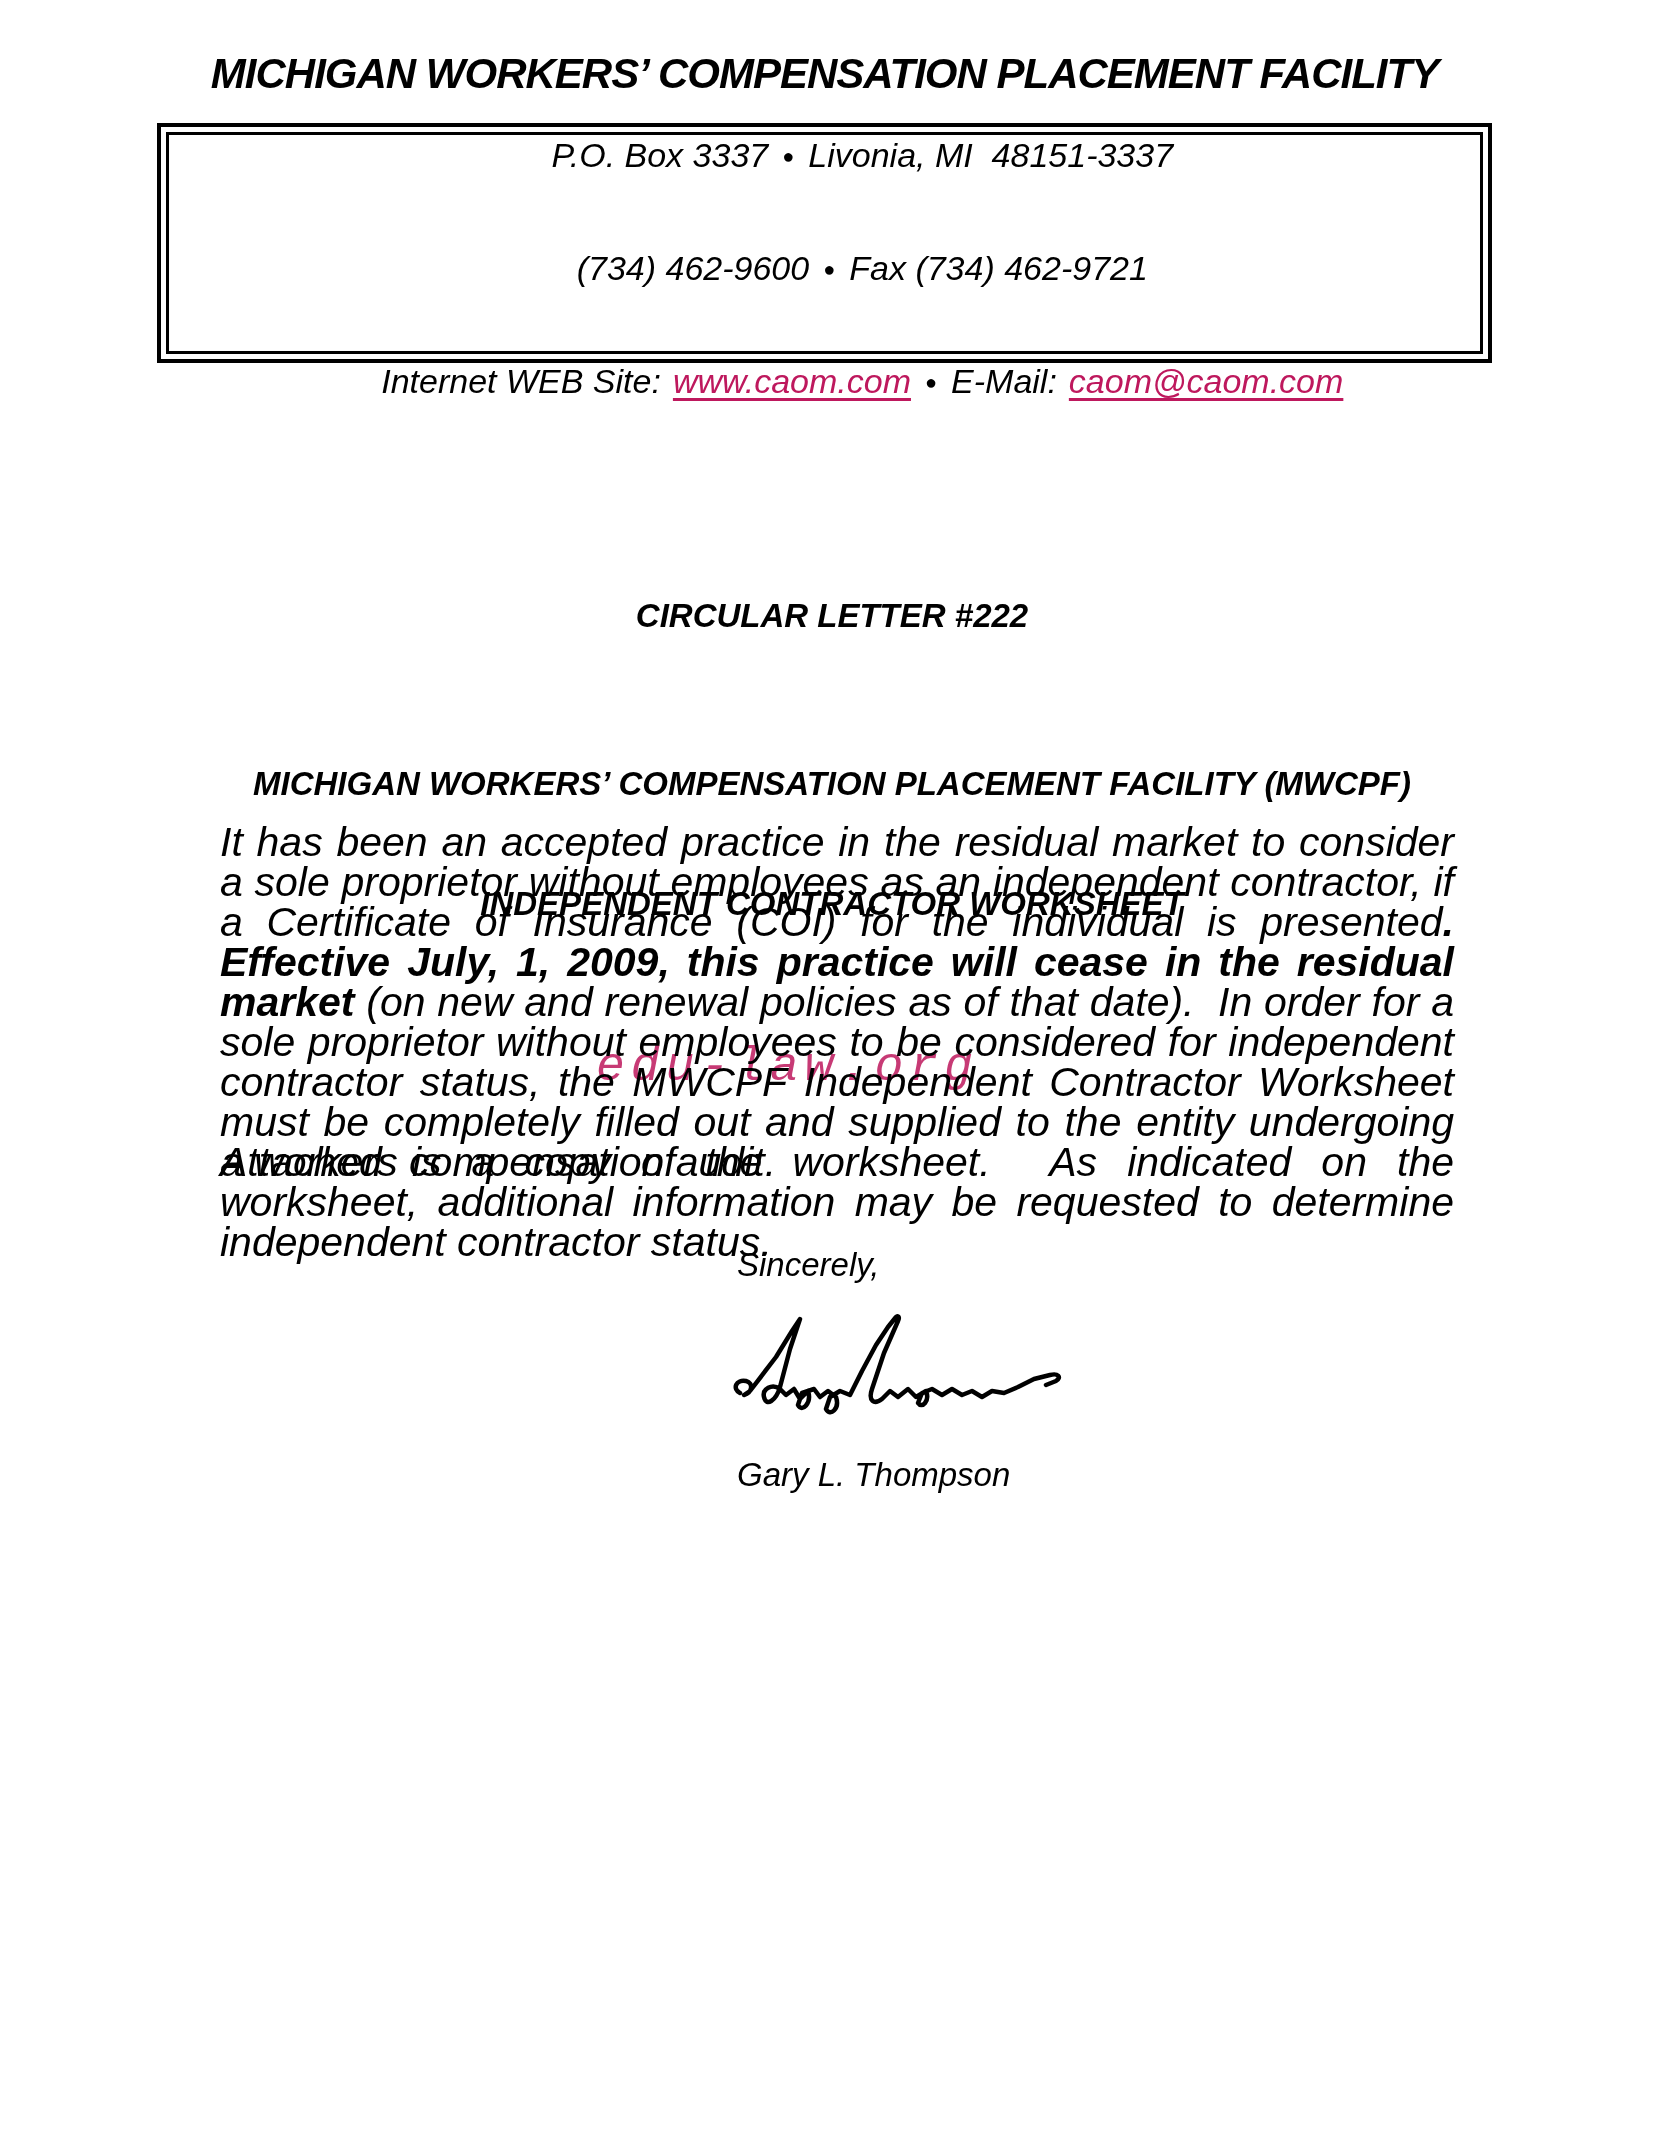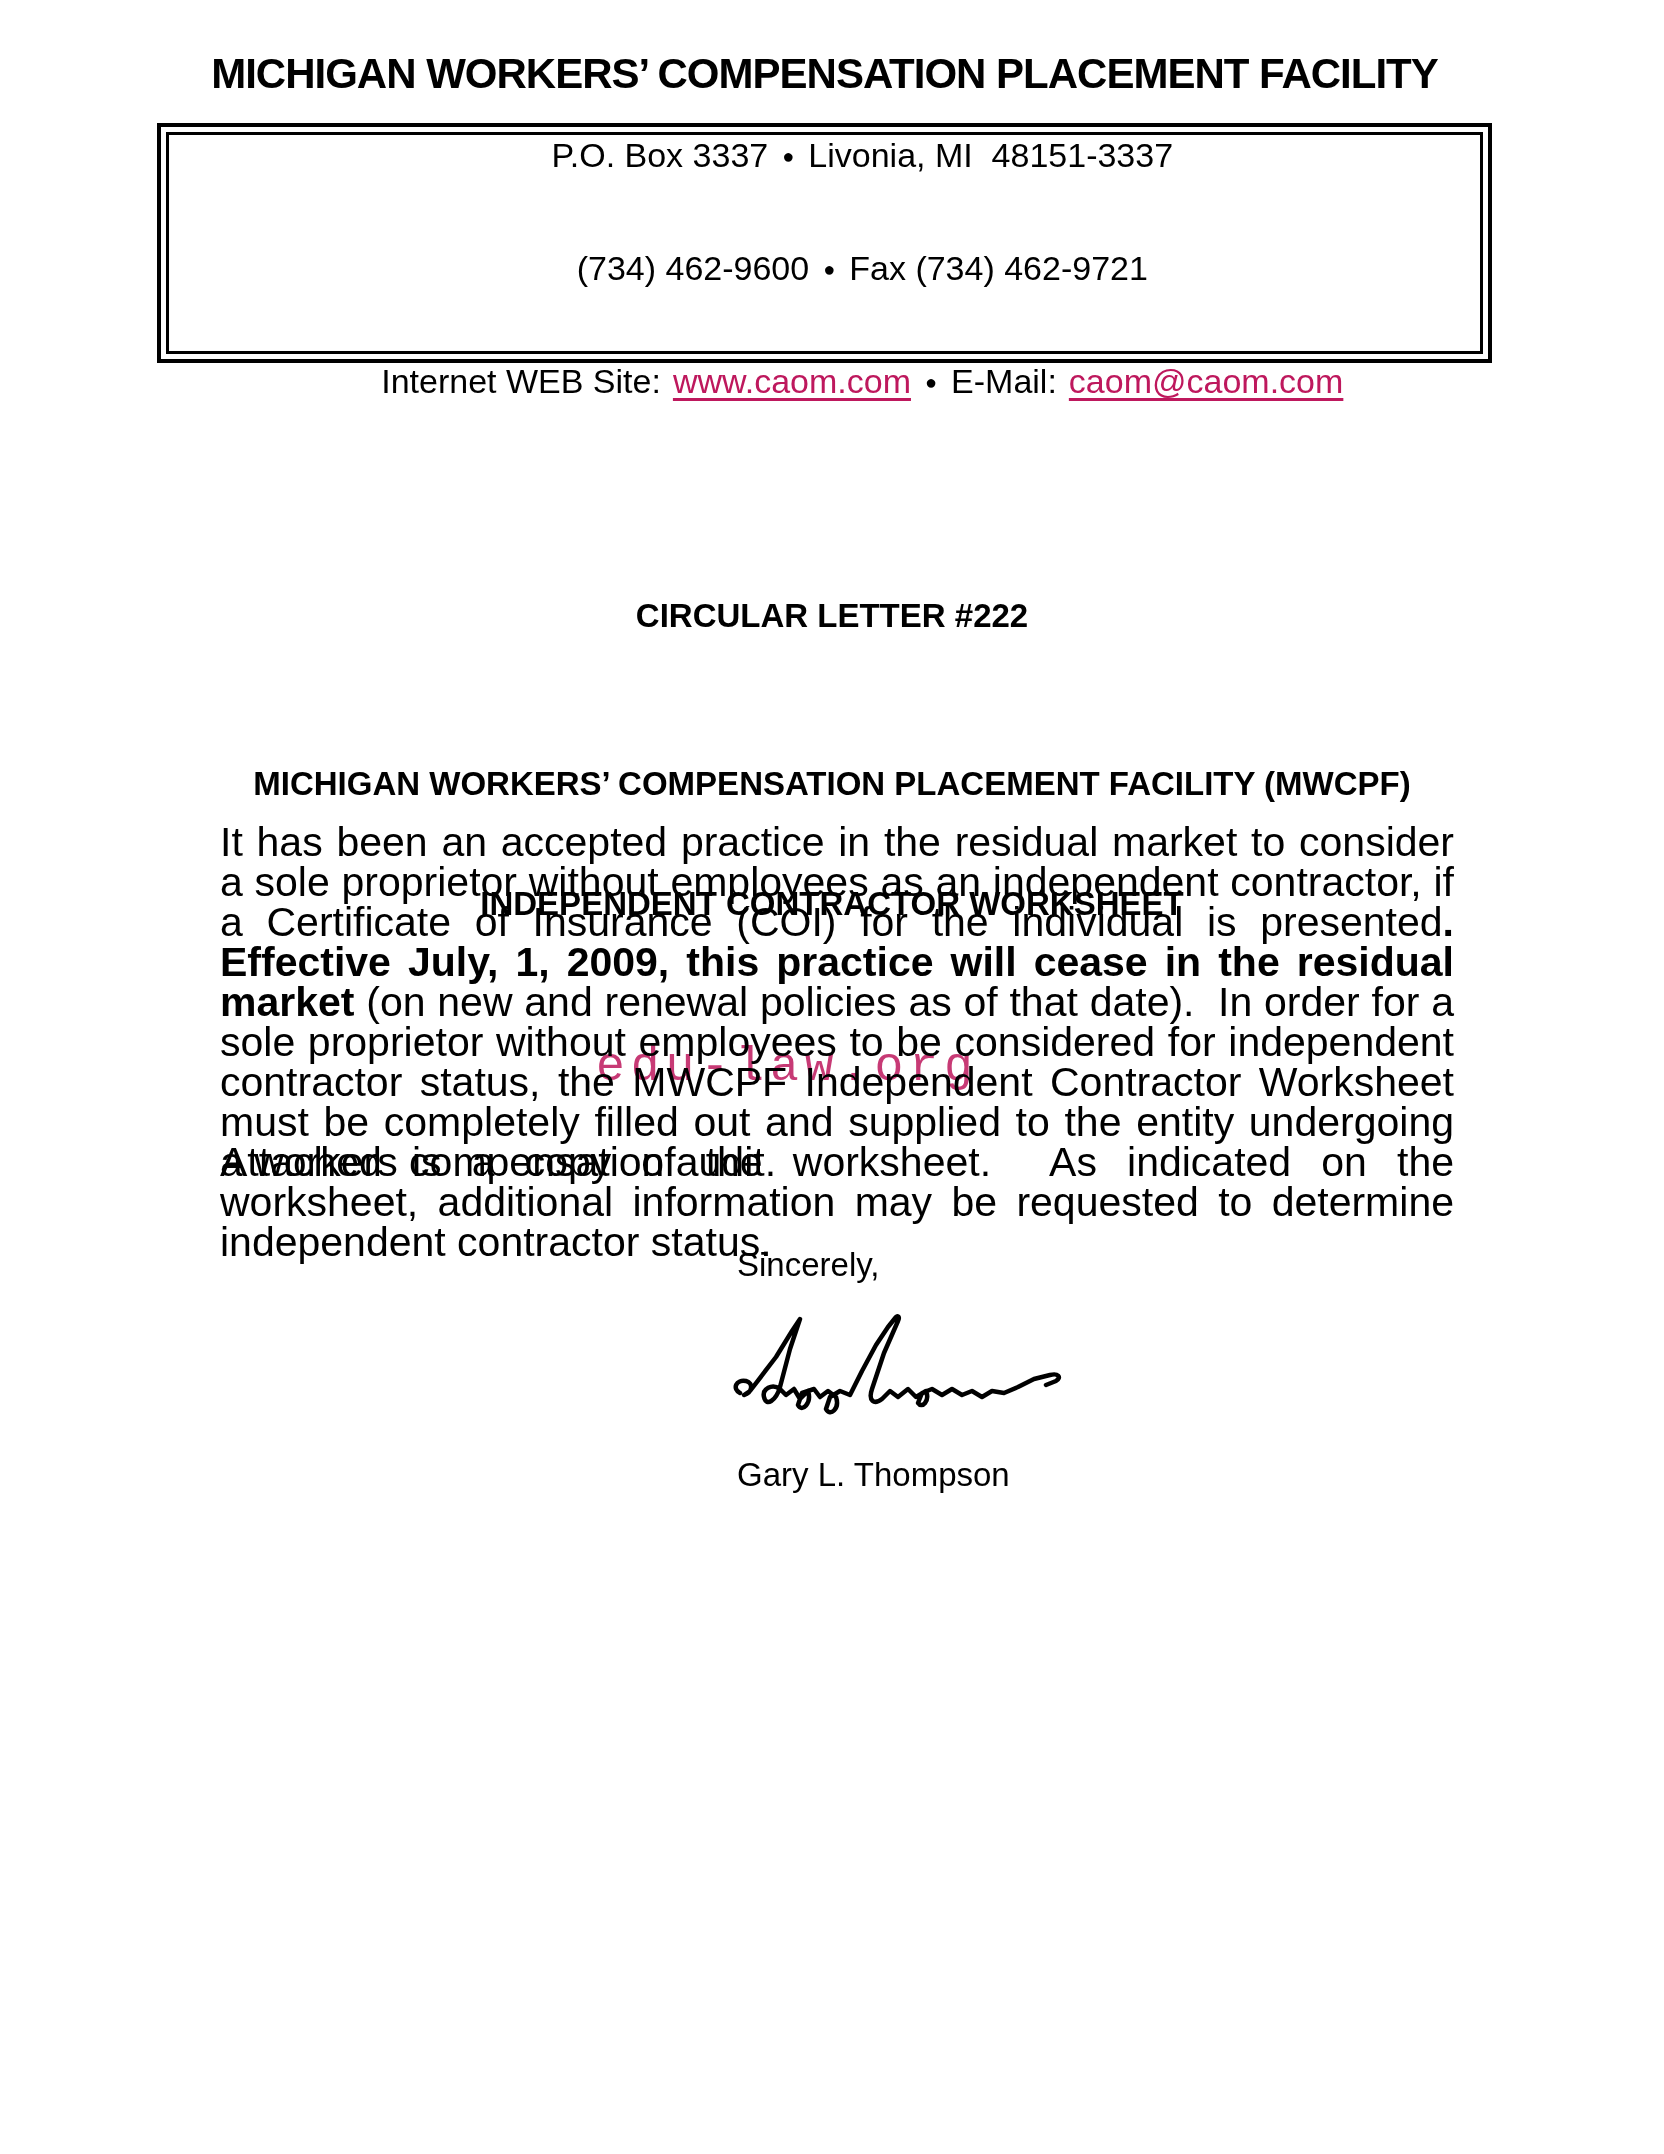--- a/index.html
+++ b/index.html
@@ -4,20 +4,21 @@
 <style>
   html, body { margin: 0; padding: 0; background: #ffffff; }
   .page {
     position: relative;
     width: 1664px;
     height: 2085px;
     background: #ffffff;
     font-family: "Liberation Sans", sans-serif;
     color: #000000;
     overflow: hidden;
+    font-style: italic;
   }
 
   
   .lh-outer {
     position: absolute;
     top: 123px; left: 157px;
     width: 1335px; height: 240px;
     box-sizing: border-box;
     border: 4px solid #000;
     padding: 5px;

